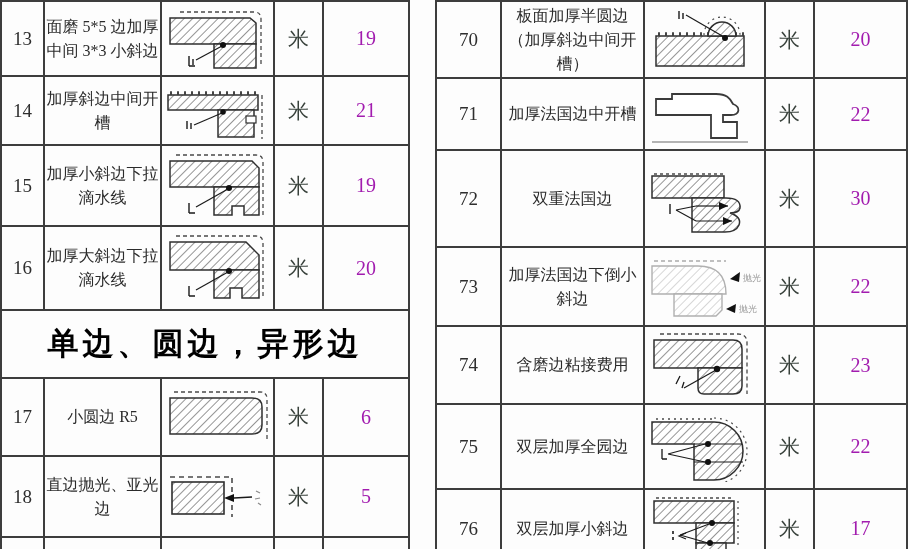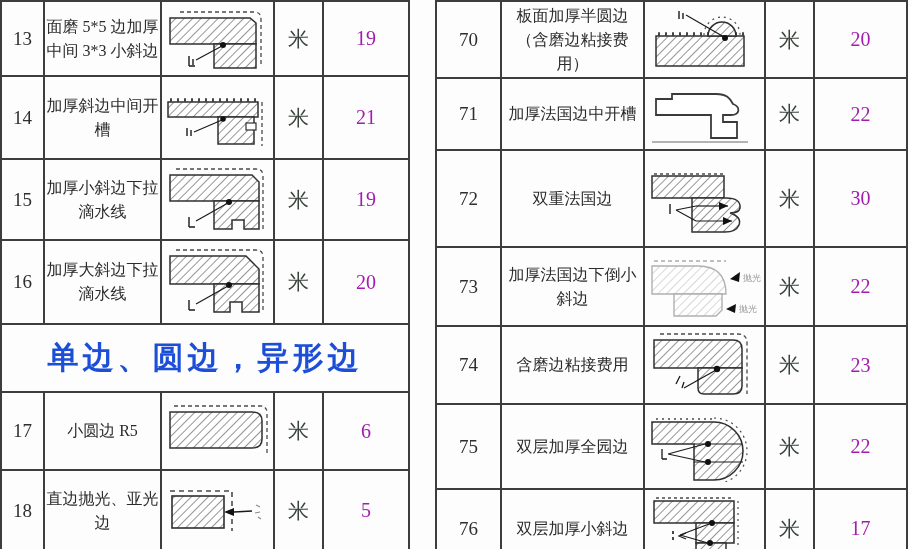--- a/index.html
+++ b/index.html
@@ -15,21 +15,21 @@
   table.grid td{
     border:2px solid #3d3d3d;text-align:center;vertical-align:middle;
     padding:0;overflow:hidden;
   }
   .t-left{left:0;width:410px;}
   .t-right{left:435px;width:471px;}
   td.no{font-size:19px;color:#2e2e2e;margin-top:20px;}
   td.desc{font-size:16px;line-height:1.5;padding:1px 3px;color:#2b2b2b;}
   td.unit{font-size:21px;color:#39423c;}
   td.price{font-size:20px;color:#a21caf;}
-  tr.sec td{font-size:31px;font-weight:600;letter-spacing:4px;color:#1d4ed8;}
+  tr.sec td{font-size:31px;font-weight:600;letter-spacing:4px;color:#000000;}
   .diag svg{display:block;margin:0 auto;}
   .defs-holder{position:absolute;width:0;height:0;overflow:hidden;}
 </style>
 </head>
 <body>
 
 <div class="canvas">
 
   <svg class="defs-holder" aria-hidden="true">
     <defs>
@@ -62,21 +62,21 @@
           <path d="M8,12 H88 L94,17 V38 H8 Z" fill="url(#hp)" stroke="#2f2f2f" stroke-width="1.5"></path>
           <path d="M52,38 H94 V62 H52 Z" fill="url(#hp)" stroke="#2f2f2f" stroke-width="1.5"></path>
           <line x1="60" y1="40" x2="34" y2="54" stroke="#1a1a1a" stroke-width="1.2"></line>
           <circle cx="61" cy="39" r="3" fill="#111"></circle>
           <path d="M27,50 V60 M27,60 H33 M31,53 V59" stroke="#1a1a1a" stroke-width="1.4" fill="none"></path>
         </svg>
       </td>
       <td class="unit">米</td>
       <td class="price">19</td>
     </tr>
-    <tr style="height:83px">
+    <tr style="height:69px">
       <td class="no">14</td>
       <td class="desc">加厚斜边中间开槽</td>
       <td class="diag">
         <svg width="112" height="60" viewBox="0 0 112 60">
           <line x1="8" y1="12" x2="96" y2="12" stroke="#444" stroke-width="3.5" stroke-dasharray="2 5"></line>
           <rect x="6" y="14" width="90" height="15" fill="url(#hp)" stroke="#2f2f2f" stroke-width="1.5"></rect>
           <path d="M56,29 H92 V56 H56 Z" fill="url(#hp)" stroke="#2f2f2f" stroke-width="1.5"></path>
           <rect x="84" y="35" width="10" height="7" fill="#ffffff" stroke="#2f2f2f" stroke-width="1.2"></rect>
           <path d="M100,14 V58" stroke="#4a4a4a" stroke-width="1.3" stroke-dasharray="4 3" fill="none"></path>
           <line x1="60" y1="32" x2="32" y2="44" stroke="#1a1a1a" stroke-width="1.2"></line>
@@ -163,21 +163,21 @@
     <colgroup>
       <col style="width:65px">
         <col style="width:143px">
         <col style="width:121px">
       <col style="width:49px">
         <col style="width:93px">
     </colgroup>
     <tbody>
         <tr style="height:77px">
       <td class="no">70</td>
-      <td class="desc">板面加厚半圆边（含磨边粘接费用）</td>
+      <td class="desc">板面加厚半圆边（加厚斜边中间开槽）</td>
       <td class="diag">
         <svg width="118" height="66" viewBox="0 0 118 66">
           <line x1="12" y1="27" x2="98" y2="27" stroke="#444" stroke-width="3.5" stroke-dasharray="2 5"></line>
           <rect x="10" y="29" width="88" height="30" fill="url(#hp)" stroke="#2f2f2f" stroke-width="1.5"></rect>
           <path d="M62,29 A14,14 0 0 1 90,29 Z" fill="url(#hp)" stroke="#2f2f2f" stroke-width="1.5"></path>
           <path d="M58,28 A18,18 0 0 1 94,28" fill="none" stroke="#4a4a4a" stroke-width="1.2" stroke-dasharray="2 4"></path>
           <line x1="40" y1="8" x2="78" y2="30" stroke="#1a1a1a" stroke-width="1.2"></line>
           <circle cx="79" cy="31" r="3" fill="#111"></circle>
           <path d="M33,4 V12 M37,6 V12" stroke="#1a1a1a" stroke-width="1.4" fill="none"></path>
         </svg>

